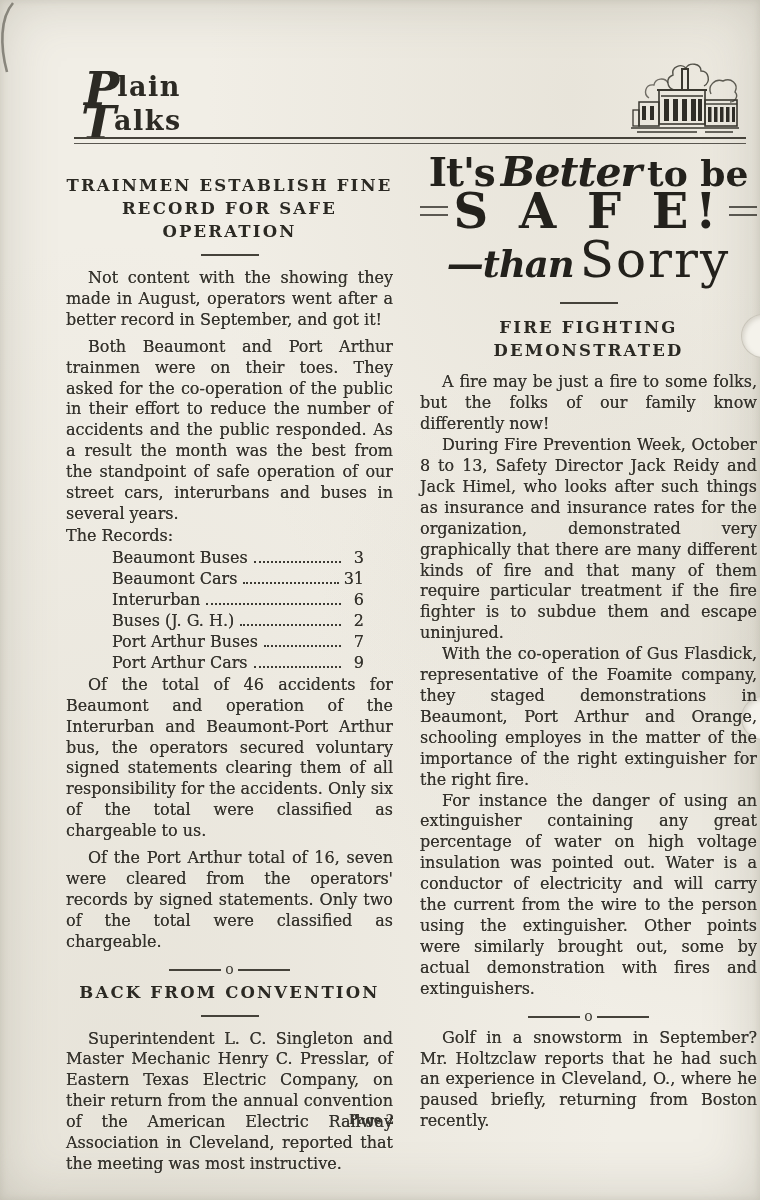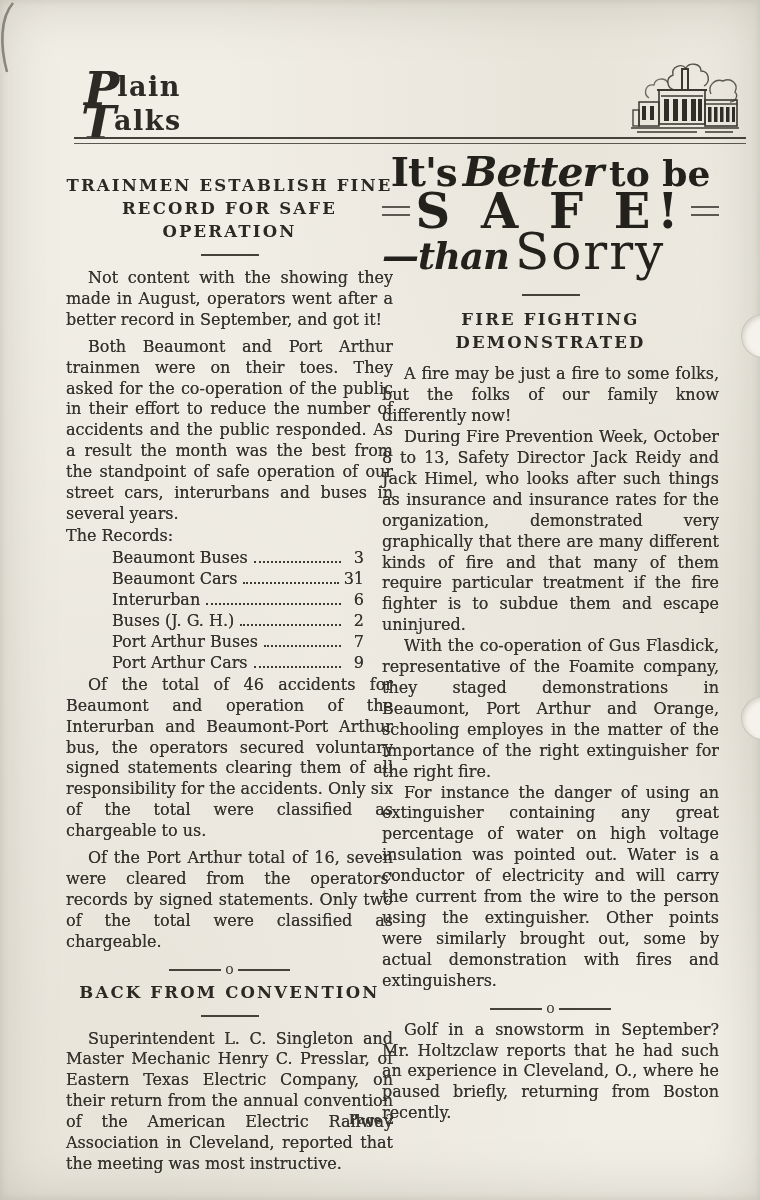--- a/index.html
+++ b/index.html
@@ -25,21 +25,21 @@
   .plant{position:absolute;left:627px;top:60px;}
   .corner-curl{position:absolute;left:-3px;top:2px;}
   .hole{position:absolute;width:42px;height:42px;border-radius:50%;
     background:#f4f2eb;border:1.5px solid rgba(150,144,128,.45);
     box-shadow:inset 2px 2px 4px rgba(130,124,108,.25);}
   .hole1{left:741px;top:314px;}
   .hole2{left:741px;top:696px;}
   
   .col{position:absolute;font-size:16px;line-height:20.9px;}
   .col-left{left:66px;top:150px;width:327px;margin-top:24px;}
-  .col-right{left:382px;top:146px;width:337px;}
+  .col-right{left:420px;top:146px;width:337px;}
   .col p{margin:0;text-align:justify;text-indent:22px;text-shadow:0 0 .5px rgba(52,50,44,.8);}
   .headline{font-weight:bold;text-align:center;letter-spacing:2.2px;font-size:16.5px;
     line-height:23px;color:#2b2923;margin:0;text-indent:0;}
   .short-rule{width:58px;height:0;border-top:2px solid #45423a;margin:11px auto 12px auto;}
   .sec-divider{display:flex;align-items:center;justify-content:center;gap:4px;
     margin:12px auto 6px auto;color:#3a3831;}
   .sec-divider .dash{width:52px;border-top:2px solid #45423a;height:0;}
   .sec-divider .oh{font-size:14px;line-height:10px;position:relative;top:-1px;}
   
   .records-head{text-align:center;text-indent:0 !important;margin-top:1px !important;}
@@ -49,21 +49,21 @@
   .rec-row .val{text-align:right;min-width:18px;}
   
   .banner{margin:6px 0 4px 0;color:#23211c;text-align:center;}
   .banner-l1{white-space:nowrap;text-align:center;line-height:1;}
   .b-its{font-size:39px;font-weight:bold;letter-spacing:-1px;}
   .b-better{font-size:41px;font-weight:bold;font-style:italic;letter-spacing:-1px;padding:0 6px;}
   .b-tobe{font-size:36px;font-weight:bold;letter-spacing:0px;}
   .banner-l2{display:flex;align-items:center;margin-top:8px;}
   .b-rule{flex:1;height:6px;border-top:2px solid #2b2923;border-bottom:2px solid #2b2923;opacity:.75;}
   .b-safe{font-size:48px;font-weight:bold;letter-spacing:7px;padding:0 6px;white-space:nowrap;}
-  .banner-l3{white-space:nowrap;text-align:left;margin-top:4px;line-height:1.05;}
+  .banner-l3{white-space:nowrap;text-align:center;margin-top:12px;line-height:1.05;}
   .b-than{font-size:37px;font-weight:bold;font-style:italic;letter-spacing:-1px;}
   .b-sorry{font-size:50px;font-weight:normal;letter-spacing:2px;padding-left:6px;}
   .pgnum{position:absolute;left:0;top:1113px;width:743px;text-align:center;
     font-weight:bold;font-size:12px;color:#34322c;}
   .sp6{height:6px;}.sp10{height:10px;}
 </style>
 </head>
 <body>
 
 <div class="page">

